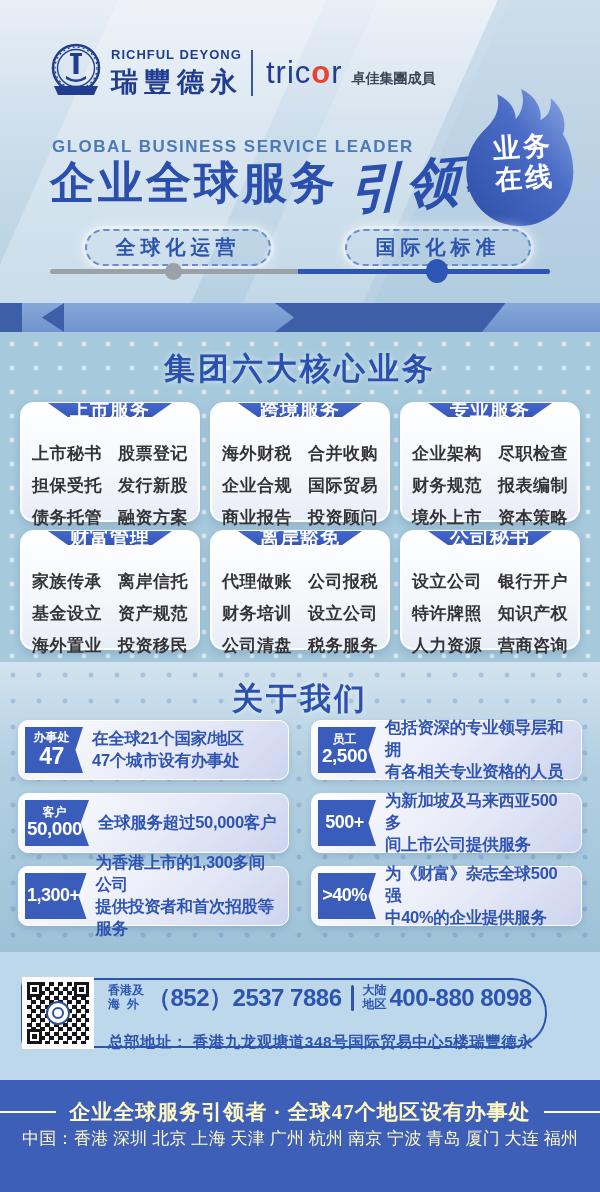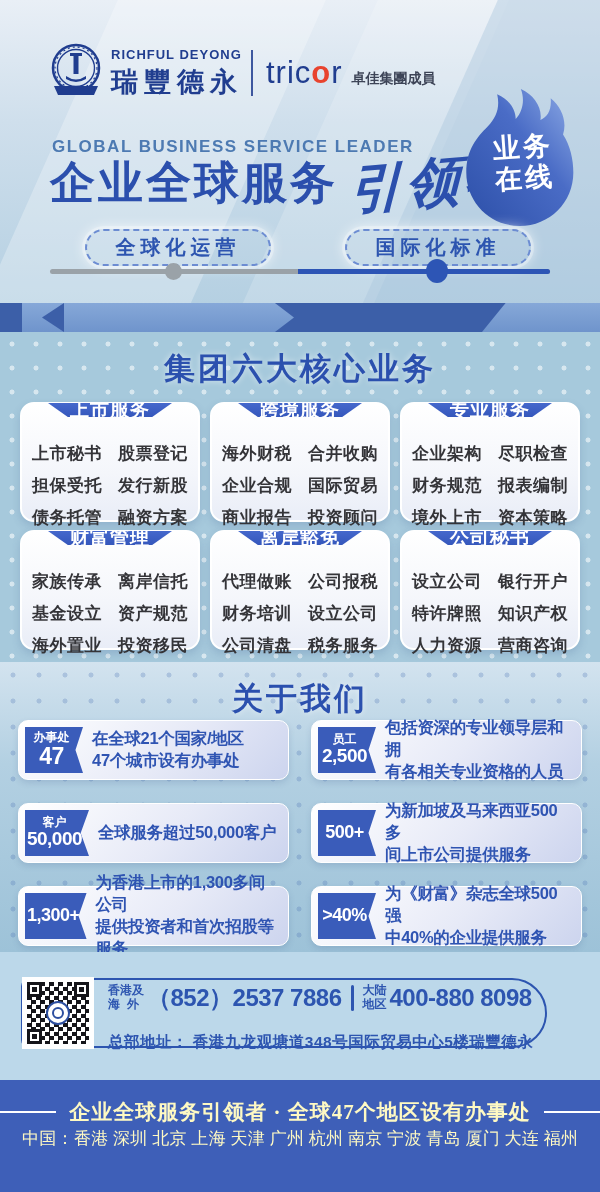--- a/index.html
+++ b/index.html
@@ -86,21 +86,21 @@
 
   
   .about { position:relative; height:290px;
     background:linear-gradient(180deg,#d3e3ef 0%,#b3d0e2 35%,#9dc2d8 100%);
     }
   .about::before { content:""; position:absolute; inset:0;
     background-image:radial-gradient(rgba(78,116,180,.28) 2.2px, transparent 2.8px);
     background-size:26px 26px; }
   .about .section-title { position:relative; }
   .stats-grid { position:absolute; top:58px; left:18px; right:18px;
-    display:grid; grid-template-columns:1fr 1fr; grid-template-rows:60px 60px 60px; gap:23px 22px; }
+    display:grid; grid-template-columns:1fr 1fr; grid-template-rows:60px 60px 60px; gap:13px 22px; }
   .stat-card { position:relative; border-radius:10px; border:1.5px solid #fff;
     background:linear-gradient(135deg,#ffffff 0%,#e7eaf7 55%,#ccd4ee 100%);
     box-shadow:0 3px 6px rgba(60,90,140,.18);
     display:flex; align-items:center; padding:0 8px 0 6px; }
   .stat-badge { flex:none; min-width:58px; max-width:64px; height:46px; background:#3a5cba; color:#fff;
     clip-path:polygon(0 0, 100% 0, 87% 50%, 100% 100%, 0 100%);
     display:flex; flex-direction:column; align-items:center; justify-content:center;
     padding-right:7px; padding-left:2px; }
   .badge-label { font-size:12px; font-weight:bold; line-height:1.1; }
   .badge-value { font-size:19px; font-weight:bold; line-height:1.1; letter-spacing:-.5px; }

